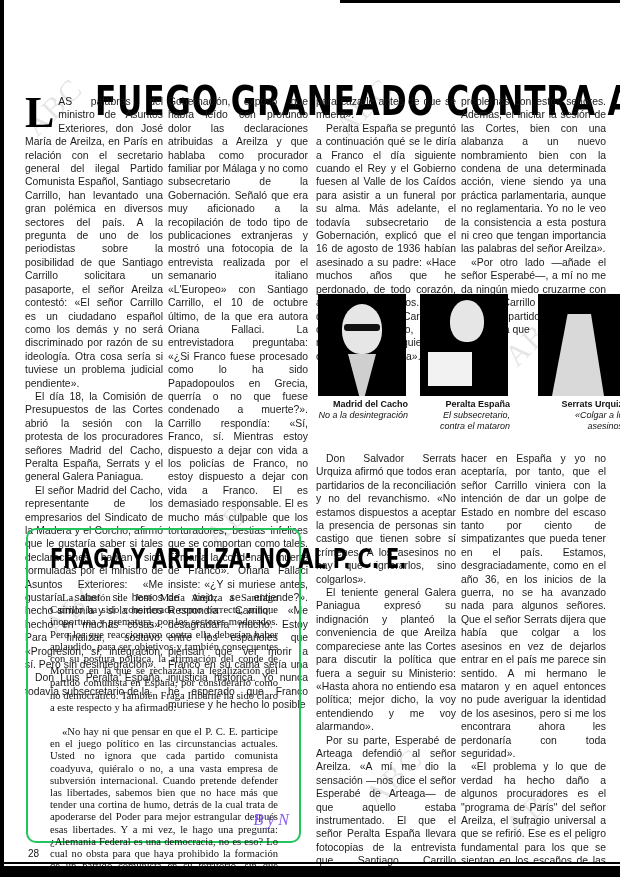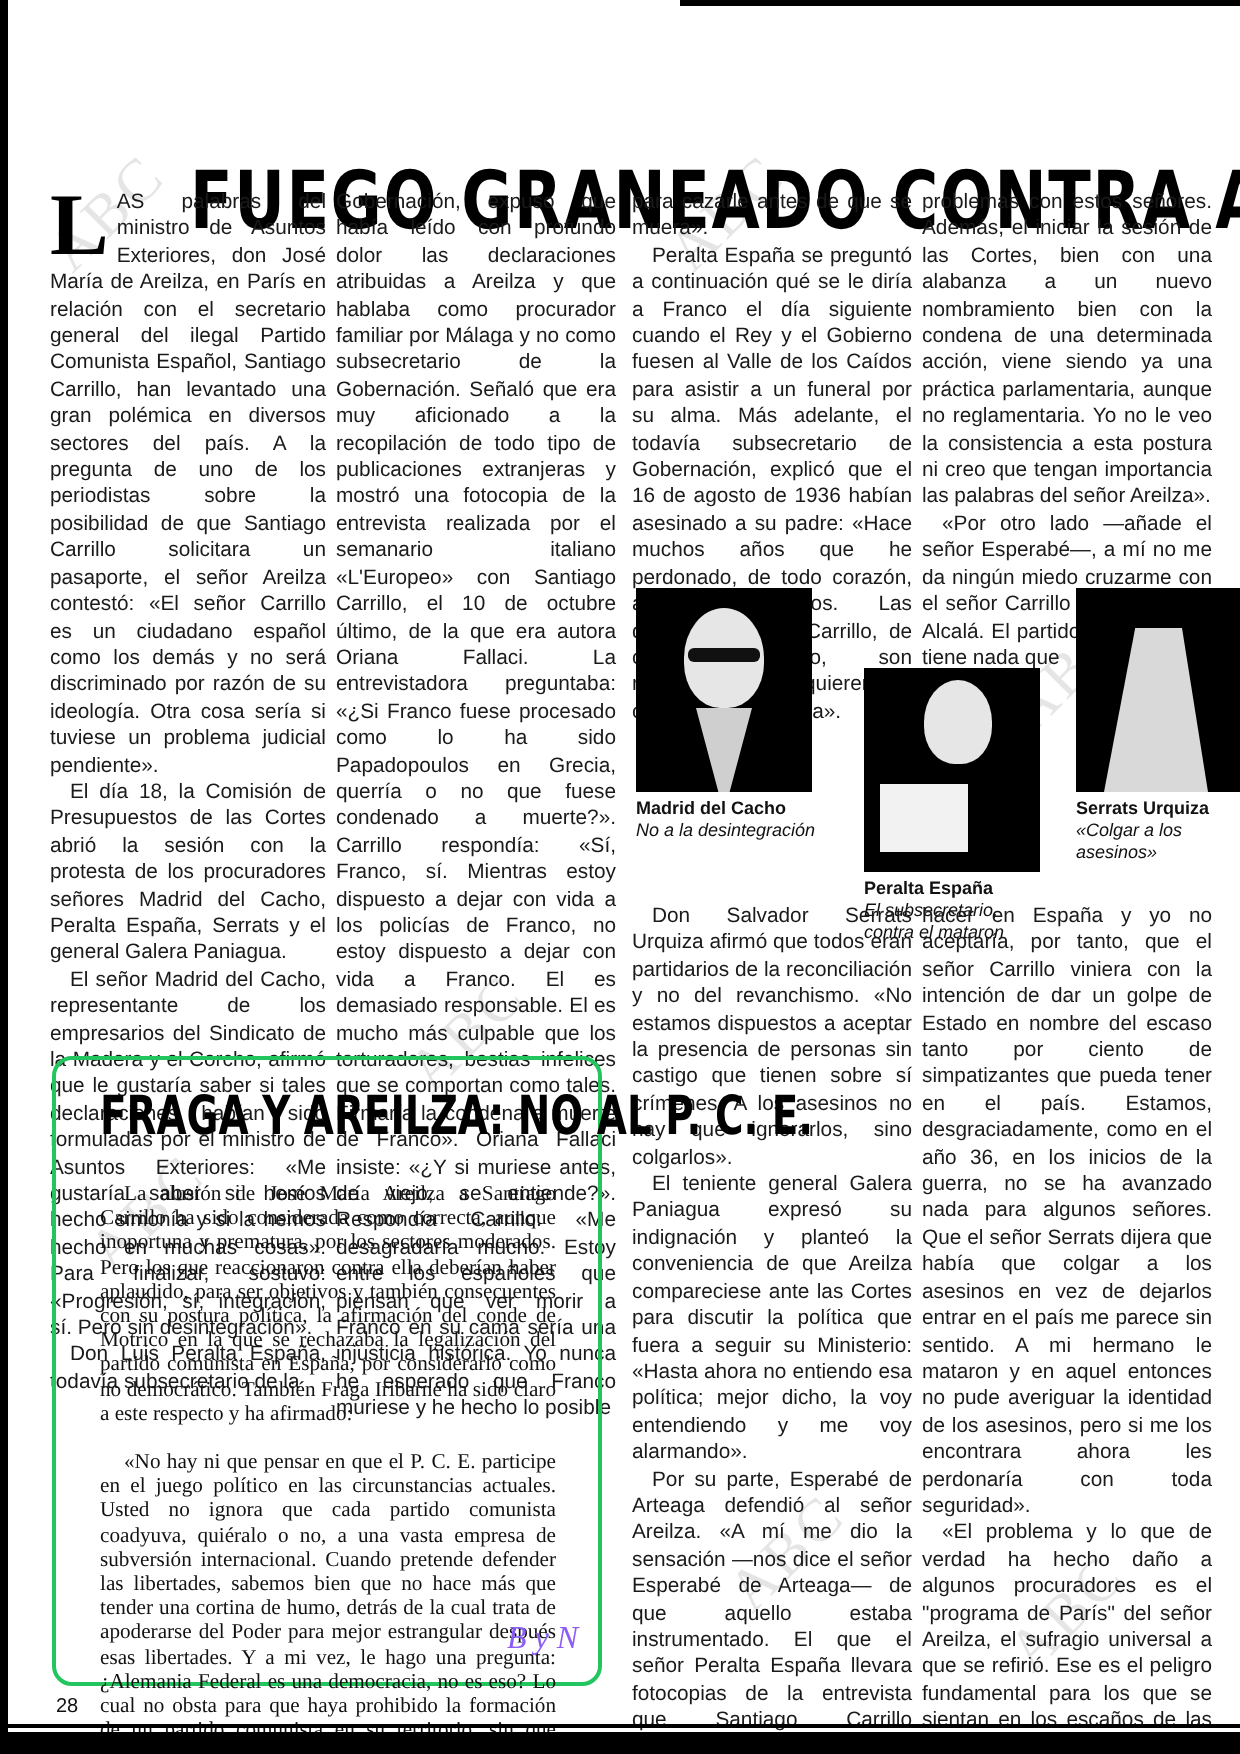--- a/index.html
+++ b/index.html
@@ -48,21 +48,21 @@
     position:absolute; width:40px; height:50px; border-radius:50% 50% 45% 45%;
     background:#e6e6e6; left:24px; top:10px;
   }
   .photo .glasses { position:absolute; left:26px; top:30px; width:36px; height:7px; background:#111; border-radius:3px; }
   .photo .shirt {
     position:absolute; left:30px; top:60px; width:28px; height:42px; background:#cfcfcf;
     clip-path:polygon(0 0,100% 0,60% 100%,40% 100%);
   }
   .photo .paper { position:absolute; left:8px; top:58px; width:44px; height:34px; background:#f2f2f2; }
   .photo .coat { position:absolute; left:14px; top:20px; width:52px; height:82px; background:#d9d9d9; clip-path:polygon(30% 0,75% 0,100% 100%,0 100%); }
-  .caption { text-align:left; font-size:9px; line-height:11px; margin-top:3px; }
+  .caption { text-align:right; font-size:9px; line-height:11px; margin-top:3px; }
   .caption .name { font-weight:bold; display:block; }
   .caption .quote { font-style:italic; display:block; }
 
   .box {
     position:absolute; left:26px; top:528px; width:275px; height:315px;
     border:2px solid #22c55e; border-radius:10px; padding:0; box-sizing:border-box;
   }
   .box-title {
     position:absolute; left:22px; top:12px; width:300px; height:34px;
     font-family:"DejaVu Sans", sans-serif; font-weight:bold; font-size:27px;
@@ -129,21 +129,21 @@
     <div class="photo">
       <div class="head"></div>
       <div class="glasses"></div>
       <div class="shirt"></div>
     </div>
     <div class="caption">
       <span class="name">Madrid del Cacho</span>
       <span class="quote">No a la desintegración</span>
     </div>
   </div>
-  <div class="photo-card" style="left:114px;margin-top:40px;">
+  <div class="photo-card" style="left:102px;">
     <div class="photo">
       <div class="head" style="left:30px;top:6px;width:34px;height:42px;"></div>
       <div class="paper"></div>
     </div>
     <div class="caption">
       <span class="name">Peralta España</span>
       <span class="quote">El subsecretario, contra el mataron</span>
     </div>
   </div>
   <div class="photo-card" style="left:200px;padding-left:20px;">

